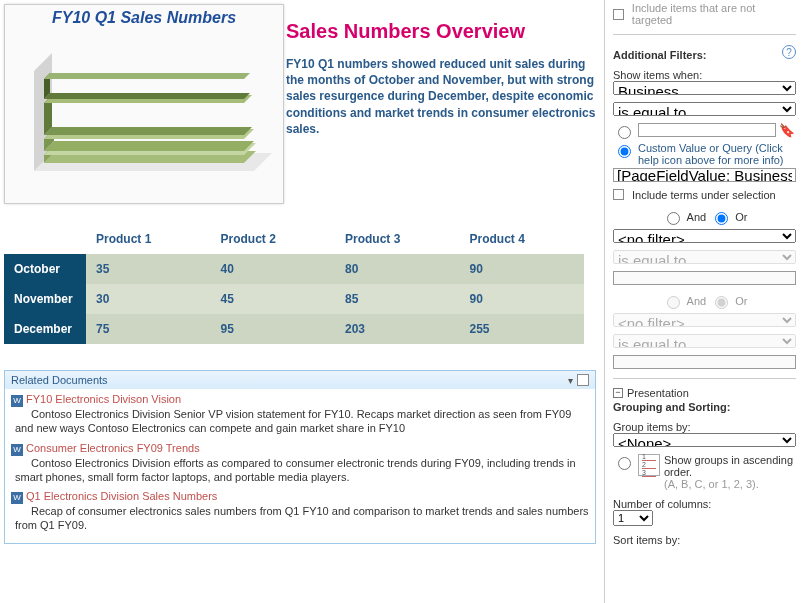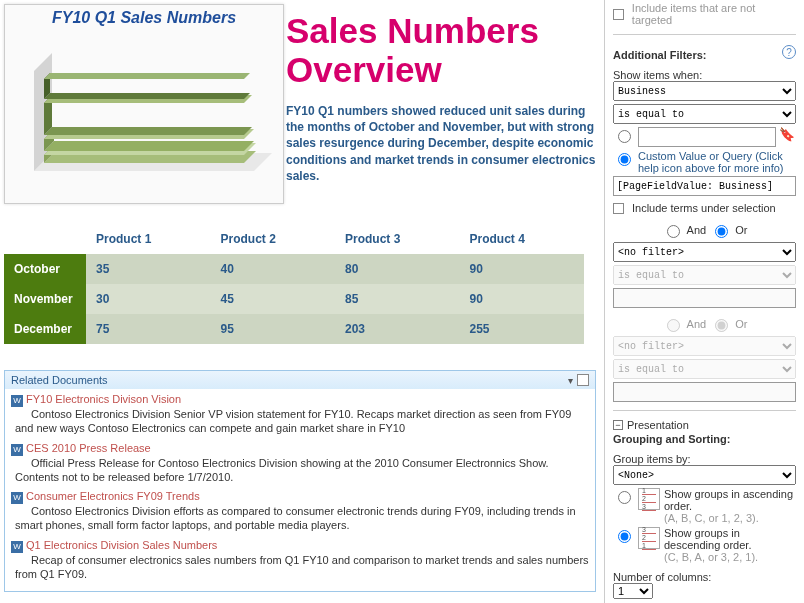--- a/index.html
+++ b/index.html
@@ -5,43 +5,43 @@
 * { box-sizing: border-box; }
 body { margin:0; font-family: "Segoe UI", Tahoma, sans-serif; font-size:11px; color:#333; background:#fff; }
 #frame { width:804px; height:603px; display:flex; overflow:hidden; }
 #left { width:604px; padding:4px 8px 8px 4px; }
 #right { width:200px; border-left:1px solid #ccc; padding:0 8px 8px 8px; overflow:hidden; }
 .topRow { display:flex; gap:2px; }
 .chartBox { width:280px; height:200px; border:1px solid #ccc; background:#fafafa; box-shadow:0 0 3px #ddd; position:relative; }
 .chartTitle { text-align:center; font-weight:bold; color:#1f4e9b; font-style:italic; font-size:16px; padding:4px 0; }
 svg.chart { display:block; margin:0 auto; }
 .rightHead { flex:1; }
-h1.title { color:#d6006c; font-size:35px; font-weight:bold; margin:8px 0 14px 0; line-height:1.1; }
+h1.title { color:#d6006c; font-size:20px; font-weight:bold; margin:16px 0 14px 0; line-height:1.1; }
 .desc { color:#2a5a8a; font-weight:bold; font-size:12px; line-height:1.35; }
 table.sales { width:580px; margin-top:20px; border-collapse:collapse; font-size:12px; }
 table.sales th { text-align:left; padding:8px 10px; color:#2a5a8a; font-weight:bold; }
-table.sales th.rowh { background:#4d7c0f; color:#fff; }
+table.sales th.rowh { background:#0c4a6e; color:#fff; }
 table.sales td { padding:8px 10px; color:#2a5a8a; font-weight:bold; }
 table.sales tr.data { background:#cdd6c2; }
 table.sales tr.data:nth-child(even) { background:#d9e0cf; }
 table.sales tbody tr td:first-child, table.sales tbody tr th:first-child { vertical-align: middle; }
 
 .relatedBox { margin-top:26px; border:1px solid #9ec7e8; }
 .relatedHeader { background:linear-gradient(#eaf4fd,#d8ecfb); padding:3px 6px; font-size:11px; display:flex; justify-content:space-between; align-items:center; color:#2a5a8a; }
 .relatedBody { padding:4px 6px; font-size:11px; color:#333; }
 .docItem { margin-bottom:6px; }
 .docLink { color:#c0504d; text-decoration:none; }
 .docIcon { display:inline-block; width:12px; height:12px; background:#3a6ea5; color:#fff; font-size:8px; line-height:12px; text-align:center; margin-right:3px; }
 .docDesc { margin-left:4px; color:#333; line-height:1.3; }
 .chev { font-size:10px; color:#555; }
 .chk { width:12px; height:12px; border:1px solid #888; display:inline-block; background:#fff; }
 
 .panelLabel { font-weight:bold; font-size:11px; margin-top:6px; }
 .sub { font-size:11px; color:#333; margin-top:8px; }
-select.full, input.full { width:100%; font-size:10px; height:20px;font-family:Liberation Mono, monospace; }
+select.full, input.full { width:100%; font-size:15px; height:14px; }
 input.full { padding:1px 3px; border:1px solid #999; }
 .radioRow { display:flex; align-items:flex-start; gap:4px; margin-top:3px; }
 .muted { color:#888; }
 .help { display:inline-flex; width:14px; height:14px; border:1px solid #5a8cc7; border-radius:50%; color:#5a8cc7; font-size:10px; justify-content:center; align-items:center; }
 .row { display:flex; gap:4px; align-items:center; }
 .centerRow { justify-content:center; }
 .sectionHead { display:flex; align-items:center; gap:4px; margin-top:8px; }
 .boxM { width:10px;height:10px;border:1px solid #777;display:inline-flex;align-items:center;justify-content:center;font-size:9px;line-height:1; }
 .sortIcon { width:22px; height:22px; border:1px solid #aaa; background:#fff; display:inline-flex; flex-direction:column; justify-content:center; align-items:center; font-size:6px; line-height:1; padding:1px; }
 .sortIcon span{display:block;border-bottom:1px solid #c66;width:14px;font-size:7px;color:#555;}
@@ -128,24 +128,20 @@
         <span class="chev">▾</span>
         <span class="chk"></span>
       </span>
     </div>
     <div class="relatedBody" id="relatedBody">
           <div class="docItem">
             <div><span class="docIcon">W</span><a class="docLink" href="#">FY10 Electronics Divison Vision</a></div>
             <div class="docDesc" style="text-indent: 16px;">    Contoso Electronics Division Senior VP vision statement for FY10. Recaps market direction as seen from FY09 and new ways Contoso Electronics can compete and gain market share in FY10</div>
           </div>
           <div class="docItem">
-            <div><span class="docIcon">W</span><a class="docLink" href="#">CES 2010 Press Release</a></div>
-            <div class="docDesc" style="text-indent: 16px;">    Official Press Release for Contoso Electronics Division showing at the 2010 Consumer Electronnics Show. Contents not to be released before 1/7/2010.</div>
-          </div>
-          <div class="docItem">
             <div><span class="docIcon">W</span><a class="docLink" href="#">Consumer Electronics FY09 Trends</a></div>
             <div class="docDesc" style="text-indent: 16px;">    Contoso Electronics Division efforts as compared to consumer electronic trends during FY09, including trends in smart phones, small form factor laptops, and portable media players.</div>
           </div>
           <div class="docItem">
             <div><span class="docIcon">W</span><a class="docLink" href="#">Q1 Electronics Division Sales Numbers</a></div>
             <div class="docDesc" style="text-indent: 16px;">    Recap of consumer electronics sales numbers from Q1 FY10 and comparison to market trends and sales numbers from Q1 FY09.</div>
           </div>
         </div>
   </div>
  </div>
@@ -222,32 +218,20 @@
      <span class="sortIcon">
           <span>1</span>
           <span>2</span>
           <span>3</span>
         </span>
      <span style="flex:1">
        <div>Show groups in ascending order.</div>
        <div class="grey">(A, B, C, or 1, 2, 3).</div>
      </span>
    </div>
-   <div class="radioRow">
-     <input type="radio" name="go" checked="" style="">
-     <span class="sortIcon">
-          <span>3</span>
-          <span>2</span>
-          <span>1</span>
-        </span>
-     <span style="flex:1">
-       <div>Show groups in descending order.</div>
-       <div class="grey">(C, B, A, or 3, 2, 1).</div>
-     </span>
-   </div>
    <div class="sub">Number of columns:</div>
    <select style="width:40px;font-size:11px"><option>1</option></select>
 
    <div class="sub" style="margin-top:8px">Sort items by:</div>
    
    
  </div>
 </div>
 
 </body></html>

